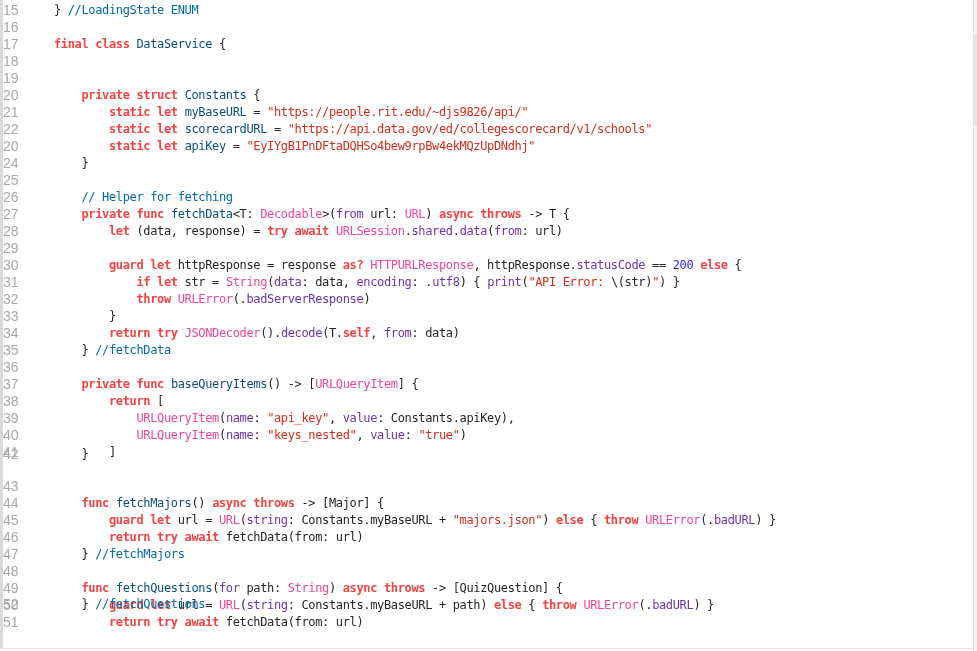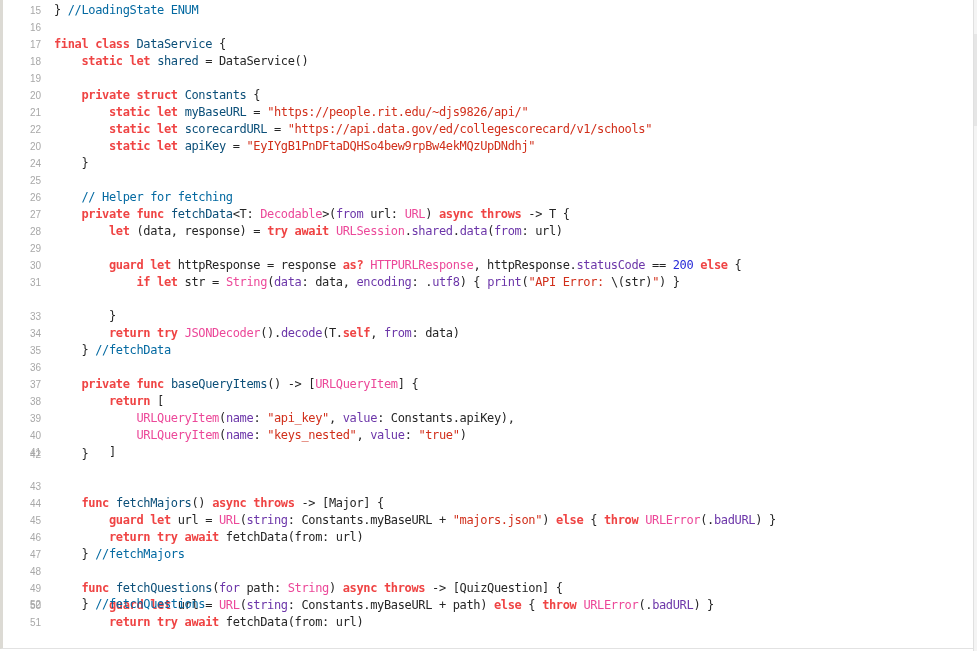--- a/index.html
+++ b/index.html
@@ -15,22 +15,22 @@
     border-left: 3px solid #dcdad4;
     border-bottom: 1px solid #e2e2e2;
     box-sizing: border-box;
     overflow: hidden;
   }
   .line {
     position: absolute; left: 0; height: 17px; line-height: 17px;
     white-space: pre; font-size: 12px; letter-spacing: -0.35px;
   }
   .ln {
-    position: absolute; left: 0; width: 38px; text-align: right;
-    color: #a8a8a8; font-size: 10px; letter-spacing: 0;
+    position: absolute; left: 0; width: 38px; 
+    color: #a8a8a8; font-size: 14px; letter-spacing: 0;
     font-family: "Liberation Sans", sans-serif;
   }
   .code { position: absolute; left: 51px; color: #262626; }
   .t-plain { color: #262626; }
   .t-kw { color: #ef4444; font-weight: bold; }
   .t-type { color: #ec4899; }
   .t-decl { color: #0b4f79; }
   .t-prop { color: #6c36a9; }
   .t-str { color: #d12f1b; }
   .t-com { color: #0369a1; }
@@ -44,34 +44,35 @@
     background: #e6e6e6;
   }
 </style>
 </head>
 <body>
 
 <div class="editor" id="editor">
     <div class="line" style="top: 2px; width: 100%;"><span class="ln">15</span><span class="code"><span class="t-plain">} </span><span class="t-com">//LoadingState ENUM</span></span></div>
     <div class="line" style="top: 19px; width: 100%;"><span class="ln">16</span><span class="code"></span></div>
     <div class="line" style="top: 36px; width: 100%;"><span class="ln">17</span><span class="code"><span class="t-kw">final class </span><span class="t-decl">DataService</span><span class="t-plain"> {</span></span></div>
-    <div class="line" style="top: 53px; width: 100%;"><span class="ln">18</span><span class="code"><span class="t-plain">    </span><span class="t-kw">static let </span><span class="t-decl">shared</span><span class="t-plain"> = DataService()</span></span></div>
+    <div class="line" style="top: 53px; width: 100%;"><span class="ln">18</span></div>
     <div class="line" style="top: 70px; width: 100%;"><span class="ln">19</span><span class="code"></span></div>
     <div class="line" style="top: 87px; width: 100%;"><span class="ln">20</span><span class="code"><span class="t-plain">    </span><span class="t-kw">private struct </span><span class="t-decl">Constants</span><span class="t-plain"> {</span></span></div>
     <div class="line" style="top: 104px; width: 100%;"><span class="ln">21</span><span class="code"><span class="t-plain">        </span><span class="t-kw">static let </span><span class="t-decl">myBaseURL</span><span class="t-plain"> = </span><span class="t-str">"https://people.rit.edu/~djs9826/api/"</span></span></div>
     <div class="line" style="top: 121px; width: 100%; padding-left: 18px;"><span class="ln">22</span><span class="code"><span class="t-plain">        </span><span class="t-kw">static let </span><span class="t-decl">scorecardURL</span><span class="t-plain"> = </span><span class="t-str">"https://api.data.gov/ed/collegescorecard/v1/schools"</span></span></div>
     <div class="line" style="top: 138px; width: 100%;"><span class="ln">20</span><span class="code"><span class="t-plain">        </span><span class="t-kw">static let </span><span class="t-decl">apiKey</span><span class="t-plain"> = </span><span class="t-str">"EyIYgB1PnDFtaDQHSo4bew9rpBw4ekMQzUpDNdhj"</span></span></div>
     <div class="line" style="top: 155px; width: 100%;"><span class="ln">24</span><span class="code"><span class="t-plain">    }</span></span></div>
     <div class="line" style="top: 172px; width: 100%;"><span class="ln">25</span><span class="code"></span></div>
     <div class="line" style="top: 189px; width: 100%;"><span class="ln">26</span><span class="code"><span class="t-plain">    </span><span class="t-com">// Helper for fetching</span></span></div>
     <div class="line" style="top: 206px; width: 100%;"><span class="ln">27</span><span class="code"><span class="t-plain">    </span><span class="t-kw">private func </span><span class="t-decl">fetchData</span><span class="t-plain">&lt;T: </span><span class="t-type">Decodable</span><span class="t-plain">&gt;(</span><span class="t-prop">from</span><span class="t-plain"> url: </span><span class="t-type">URL</span><span class="t-plain">) </span><span class="t-kw">async throws</span><span class="t-plain"> -&gt; T {</span></span></div>
     <div class="line" style="top: 223px; width: 100%;"><span class="ln">28</span><span class="code"><span class="t-plain">        </span><span class="t-kw">let</span><span class="t-plain"> (data, response) = </span><span class="t-kw">try await </span><span class="t-type">URLSession</span><span class="t-plain">.</span><span class="t-prop">shared</span><span class="t-plain">.</span><span class="t-prop">data</span><span class="t-plain">(</span><span class="t-prop">from</span><span class="t-plain">: url)</span></span></div>
     <div class="line" style="top: 240px; width: 100%;"><span class="ln">29</span><span class="code"></span></div>
     <div class="line" style="top: 257px; width: 100%;"><span class="ln">30</span><span class="code"><span class="t-plain">        </span><span class="t-kw">guard let</span><span class="t-plain"> httpResponse = response </span><span class="t-kw">as?</span><span class="t-plain"> </span><span class="t-type">HTTPURLResponse</span><span class="t-plain">, httpResponse.</span><span class="t-prop">statusCode</span><span class="t-plain"> == </span><span class="t-num">200</span><span class="t-plain"> </span><span class="t-kw">else</span><span class="t-plain"> {</span></span></div>
     <div class="line" style="top: 274px; width: 100%;"><span class="ln">31</span><span class="code"><span class="t-plain">            </span><span class="t-kw">if let</span><span class="t-plain"> str = </span><span class="t-type">String</span><span class="t-plain">(</span><span class="t-prop">data</span><span class="t-plain">: data, </span><span class="t-prop">encoding</span><span class="t-plain">: .</span><span class="t-prop">utf8</span><span class="t-plain">) { </span><span class="t-prop">print</span><span class="t-plain">(</span><span class="t-str">"API Error: </span><span class="t-plain">\(str)</span><span class="t-str">"</span><span class="t-plain">) }</span></span></div>
+    <div class="line" style="top: 291px; width: 100%;"><span class="ln">32</span><span class="code"><span class="t-plain">            </span><span class="t-kw">throw </span><span class="t-type">URLError</span><span class="t-plain">(.</span><span class="t-prop">badServerResponse</span><span class="t-plain">)</span></span></div>
     <div class="line" style="top: 308px; width: 100%;"><span class="ln">33</span><span class="code"><span class="t-plain">        }</span></span></div>
     <div class="line" style="top: 325px; width: 100%;"><span class="ln">34</span><span class="code"><span class="t-plain">        </span><span class="t-kw">return try </span><span class="t-type">JSONDecoder</span><span class="t-plain">().</span><span class="t-prop">decode</span><span class="t-plain">(T.</span><span class="t-kw">self</span><span class="t-plain">, </span><span class="t-prop">from</span><span class="t-plain">: data)</span></span></div>
     <div class="line" style="top: 342px; width: 100%;"><span class="ln">35</span><span class="code"><span class="t-plain">    } </span><span class="t-com">//fetchData</span></span></div>
     <div class="line" style="top: 359px; width: 100%;"><span class="ln">36</span><span class="code"></span></div>
     <div class="line" style="top: 376px; width: 100%;"><span class="ln">37</span><span class="code"><span class="t-plain">    </span><span class="t-kw">private func </span><span class="t-decl">baseQueryItems</span><span class="t-plain">() -&gt; [</span><span class="t-type">URLQueryItem</span><span class="t-plain">] {</span></span></div>
     <div class="line" style="top: 393px; width: 100%;"><span class="ln">38</span><span class="code"><span class="t-plain">        </span><span class="t-kw">return</span><span class="t-plain"> [</span></span></div>
     <div class="line" style="top: 410px; width: 100%;"><span class="ln">39</span><span class="code"><span class="t-plain">            </span><span class="t-type">URLQueryItem</span><span class="t-plain">(</span><span class="t-prop">name</span><span class="t-plain">: </span><span class="t-str">"api_key"</span><span class="t-plain">, </span><span class="t-prop">value</span><span class="t-plain">: Constants.apiKey),</span></span></div>
     <div class="line" style="top: 427px; width: 100%;"><span class="ln">40</span><span class="code"><span class="t-plain">            </span><span class="t-type">URLQueryItem</span><span class="t-plain">(</span><span class="t-prop">name</span><span class="t-plain">: </span><span class="t-str">"keys_nested"</span><span class="t-plain">, </span><span class="t-prop">value</span><span class="t-plain">: </span><span class="t-str">"true"</span><span class="t-plain">)</span></span></div>
     <div class="line" style="top: 444px; width: 100%;"><span class="ln">41</span><span class="code"><span class="t-plain">        ]</span></span></div>
     <div class="line" style="top: 446px; width: 100%; text-decoration: underline;"><span class="ln">42</span><span class="code"><span class="t-plain">    }</span></span></div>

